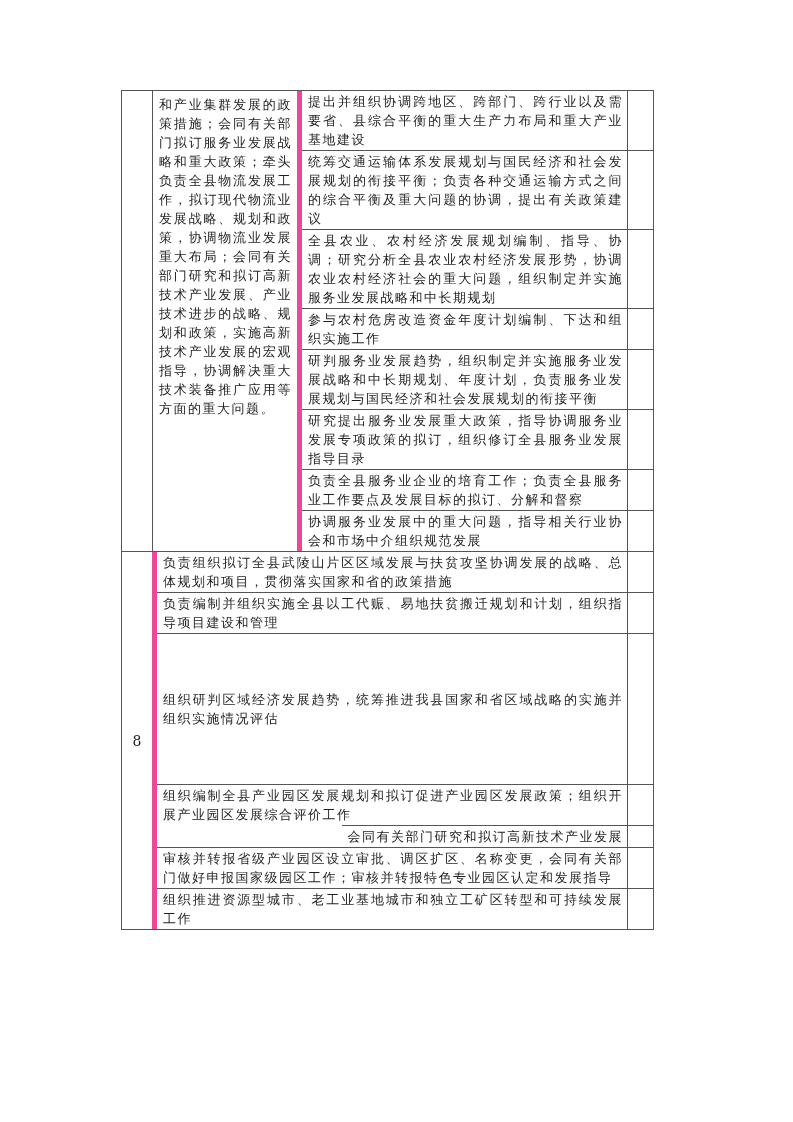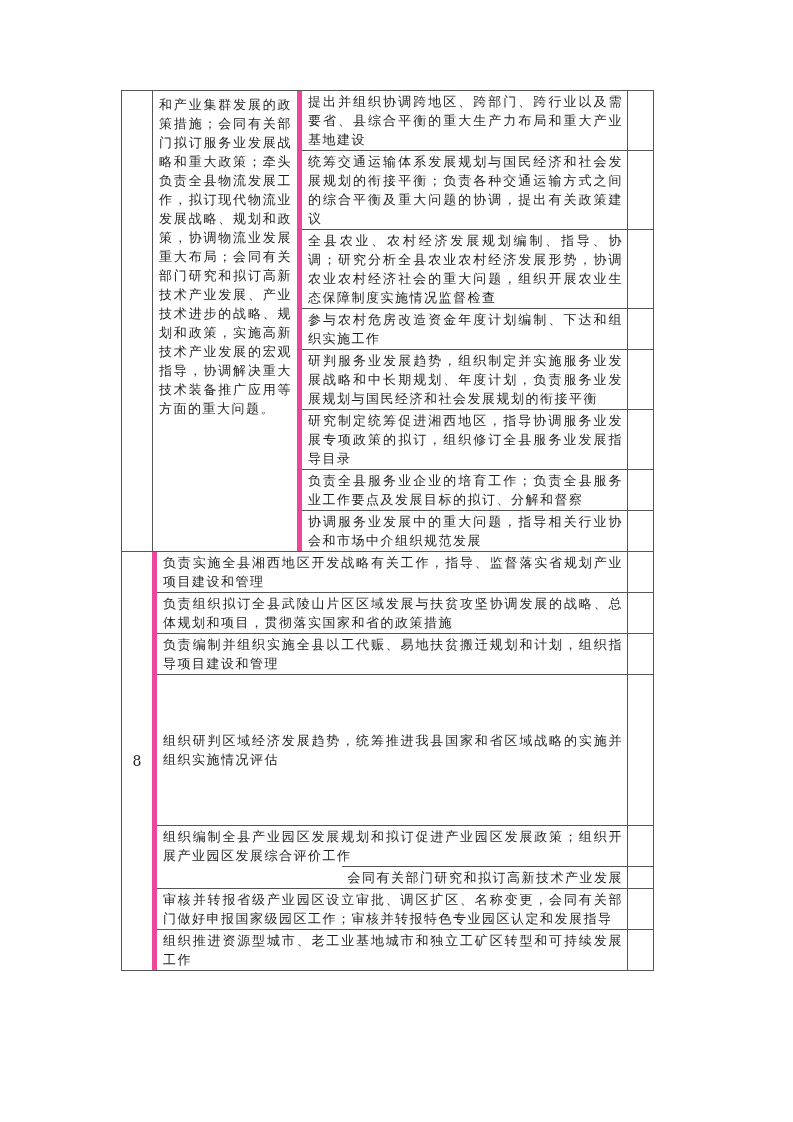--- a/index.html
+++ b/index.html
@@ -120,39 +120,39 @@
     <div class="check-col"></div>
   </div>
           <div class="task-row">
     <div class="task-text-cell">
       <div class="tt-inner">统筹交通运输体系发展规划与国民经济和社会发展规划的衔接平衡；负责各种交通运输方式之间的综合平衡及重大问题的协调，提出有关政策建议</div>
     </div>
     <div class="check-col"></div>
   </div>
           <div class="task-row">
     <div class="task-text-cell">
-      <div class="tt-inner">全县农业、农村经济发展规划编制、指导、协调；研究分析全县农业农村经济发展形势，协调农业农村经济社会的重大问题，组织开展农业生态保障制度实施情况监督检查</div>
+      <div class="tt-inner">全县农业、农村经济发展规划编制、指导、协调；研究分析全县农业农村经济发展形势，协调农业农村经济社会的重大问题，组织制定并实施服务业发展战略和中长期规划</div>
     </div>
     <div class="check-col"></div>
   </div>
           <div class="task-row">
     <div class="task-text-cell">
       <div class="tt-inner">参与农村危房改造资金年度计划编制、下达和组织实施工作</div>
     </div>
     <div class="check-col"></div>
   </div>
           <div class="task-row">
     <div class="task-text-cell">
       <div class="tt-inner">研判服务业发展趋势，组织制定并实施服务业发展战略和中长期规划、年度计划，负责服务业发展规划与国民经济和社会发展规划的衔接平衡</div>
     </div>
     <div class="check-col"></div>
   </div>
           <div class="task-row">
     <div class="task-text-cell">
-      <div class="tt-inner">研究制定统筹促进湘西地区，指导协调服务业发展专项政策的拟订，组织修订全县服务业发展指导目录</div>
+      <div class="tt-inner">研究提出服务业发展重大政策，指导协调服务业发展专项政策的拟订，组织修订全县服务业发展指导目录</div>
     </div>
     <div class="check-col"></div>
   </div>
           <div class="task-row">
     <div class="task-text-cell">
       <div class="tt-inner">负责全县服务业企业的培育工作；负责全县服务业工作要点及发展目标的拟订、分解和督察</div>
     </div>
     <div class="check-col"></div>
   </div>
           <div class="task-row">
@@ -163,26 +163,20 @@
   </div>
         </div>
   </div>
       <div class="table-section">
     <div class="num-col">
       <span>8</span>
     </div>
     <div class="tasks-col">
           <div class="task-row">
     <div class="task-text-cell">
-      <div class="tt-inner">负责实施全县湘西地区开发战略有关工作，指导、监督落实省规划产业项目建设和管理</div>
-    </div>
-    <div class="check-col"></div>
-  </div>
-          <div class="task-row">
-    <div class="task-text-cell">
       <div class="tt-inner">负责组织拟订全县武陵山片区区域发展与扶贫攻坚协调发展的战略、总体规划和项目，贯彻落实国家和省的政策措施</div>
     </div>
     <div class="check-col"></div>
   </div>
           <div class="task-row">
     <div class="task-text-cell">
       <div class="tt-inner">负责编制并组织实施全县以工代赈、易地扶贫搬迁规划和计划，组织指导项目建设和管理</div>
     </div>
     <div class="check-col"></div>
   </div>

